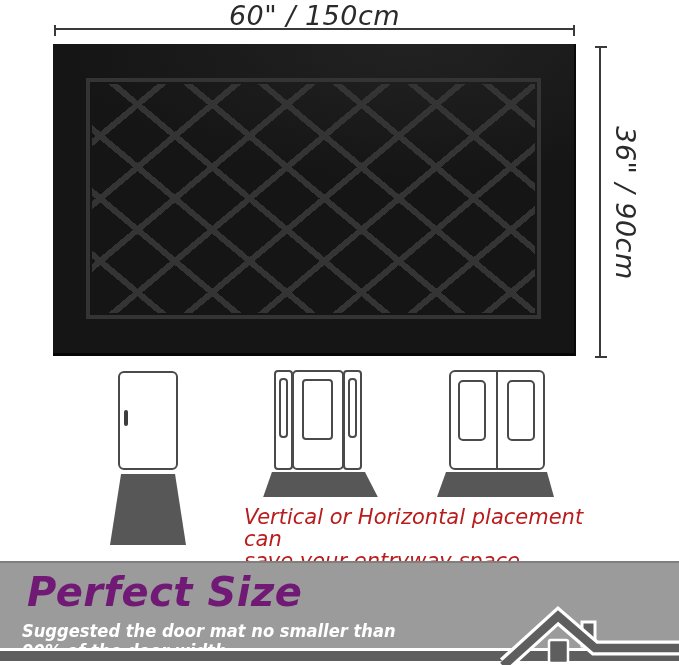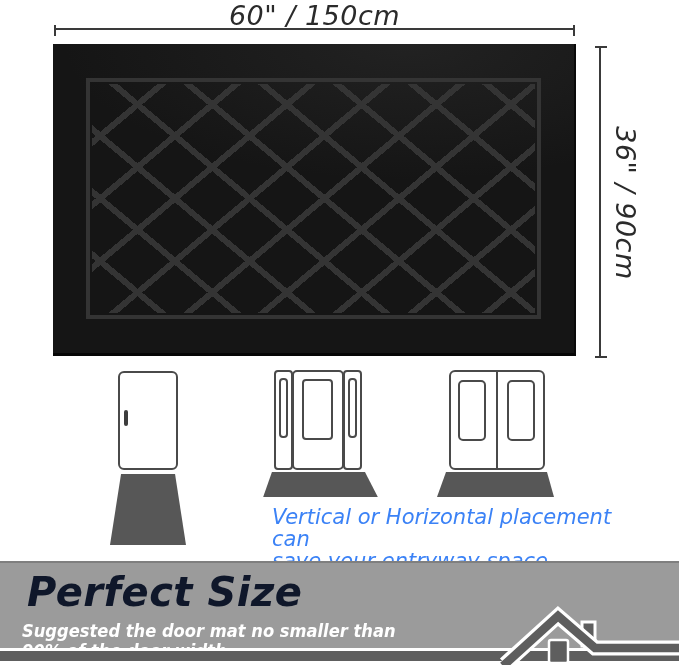--- a/index.html
+++ b/index.html
@@ -73,30 +73,30 @@
   .door3-panel.left  { left:0;  border-radius:6px 0 0 6px; }
   .door3-panel.right { right:0; border-radius:0 6px 6px 0; }
   .door3-window { position:absolute; top:8px; width:28px; height:61px; border:2.5px solid #4a4a4a; border-radius:5px; }
   .door3-panel.left  .door3-window { left:7px; }
   .door3-panel.right .door3-window { left:9px; }
   .mat3 { left:437px; top:472px; width:117px; height:25px;
           clip-path:polygon(7.7% 0, 94% 0, 100% 100%, 0 100%); }
 
   
   .caption {
-    position:absolute; left:272px; top:506px; width:340px;
-    font-size:21px; font-style:italic; color:#3b82f6; line-height:22px;
+    position:absolute; left:244px; top:506px; width:340px;
+    font-size:21px; font-style:italic; color:#b91c1c; line-height:22px;
   }
 
   
   .banner-edge { position:absolute; left:0; top:561px; width:679px; height:2px; background:#7f7f7f; }
   .banner-body { position:absolute; left:0; top:563px; width:679px; height:85px; background:#9b9b9b; }
   .banner-title {
     position:absolute; left:27px; top:6px;
-    font-size:40px; font-weight:bold; font-style:italic; color:#0f172a; letter-spacing:0.5px;
+    font-size:40px; font-weight:bold; font-style:italic; color:#701a75; letter-spacing:0.5px;
   }
   .banner-subtitle {
     position:absolute; left:22px; top:58px; width:420px;
     font-size:17px; font-weight:bold; font-style:italic; color:#ffffff;
     transform:scaleX(0.96); transform-origin:left;
   }
   .banner-bar { position:absolute; left:0; top:651px; width:679px; height:10px; background:#5e5e5e; }
   .house-svg { position:absolute; left:495px; top:588px; width:184px; height:77px; }
 </style>
 </head>

